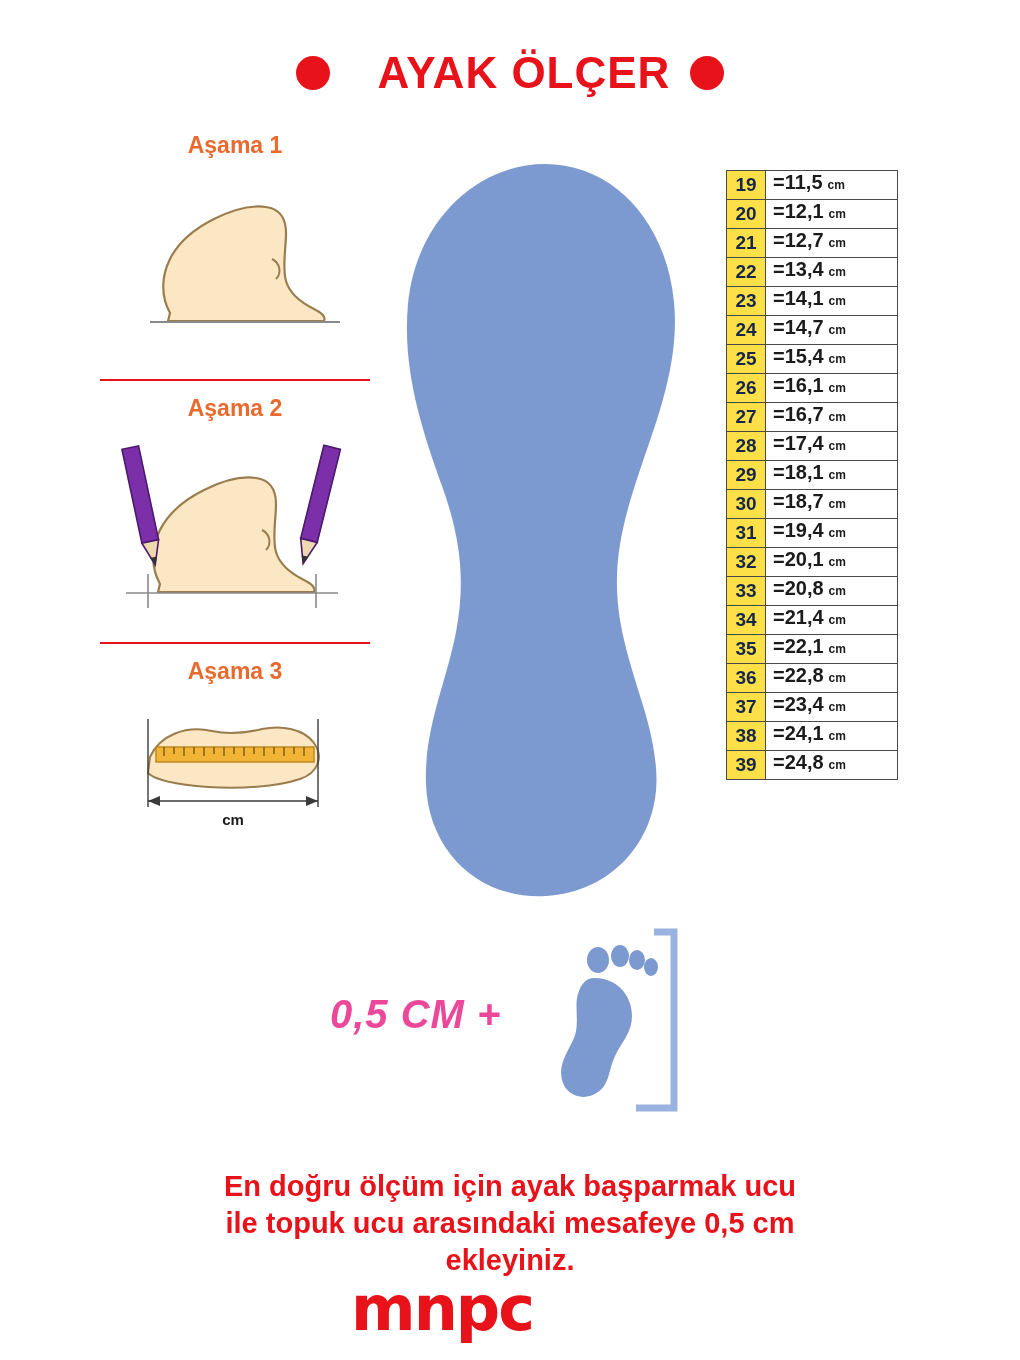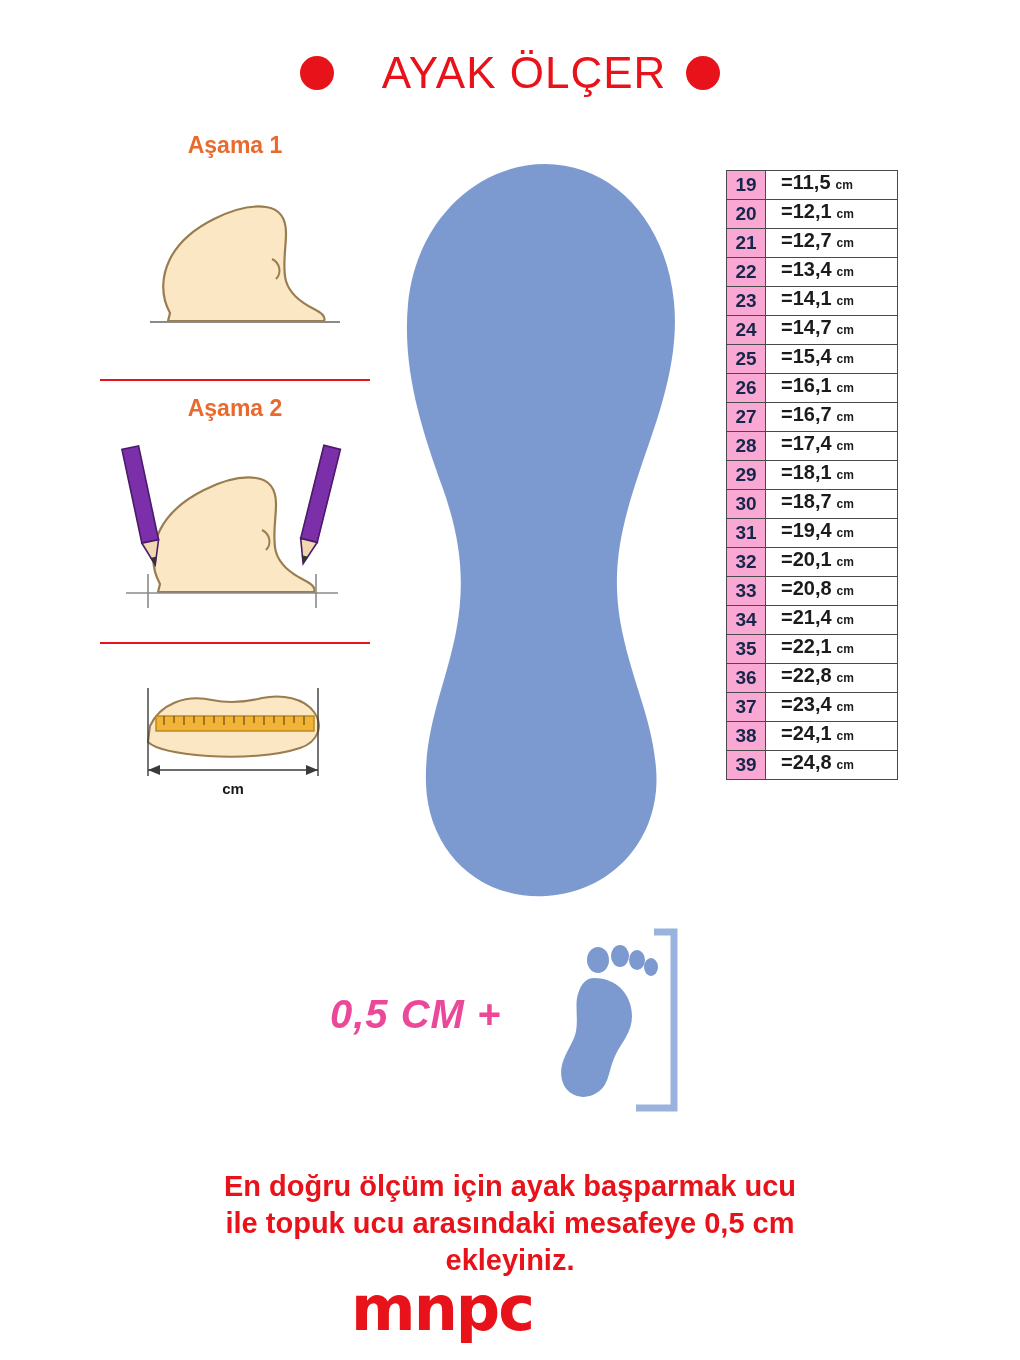--- a/index.html
+++ b/index.html
@@ -28,21 +28,21 @@
   }
   .dot {
     width: 34px;
     height: 34px;
     border-radius: 50%;
     background: #e8131a;
     flex: none;
   }
   .title-text {
     font-size: 44px;
-    font-weight: normal;
+    font-weight: bold;
     color: #e8131a;
     letter-spacing: 1px;
     white-space: nowrap;
     margin-left: 28px;
   }
 
   
   .stages {
     position: absolute;
     left: 90px;
@@ -79,35 +79,35 @@
     display: flex;
     align-items: stretch;
     border: 1px solid #4a4a4a;
     border-bottom: none;
     height: 28px;
     background: #ffffff;
   }
   .size-row:last-child { border-bottom: 1px solid #4a4a4a; }
   .size-num {
     width: 38px;
-    background: #f9a8d4;
+    background: #fde047;
     color: #16264a;
     font-weight: bold;
     font-size: 19px;
     display: flex;
     align-items: center;
     justify-content: center;
     border-right: 1px solid #4a4a4a;
     flex: none;
   }
   .size-val {
     flex: 1;
     display: flex;
     align-items: baseline;
-    padding-left: 15px;
+    padding-left: 7px;
     color: #1b1b1b;
     font-weight: bold;
     font-size: 20px;
   }
   .size-unit {
     font-size: 12px;
     font-weight: bold;
     margin-left: 5px;
     color: #1b1b1b;
   }
@@ -211,20 +211,21 @@
         <polygon points="229,132 236,132 232.5,140" fill="#333"></polygon>
       </g>
 
       <line x1="36" y1="167" x2="248" y2="167" stroke="#8a8a8a" stroke-width="1.6"></line>
       <line x1="58" y1="148" x2="58" y2="182" stroke="#8a8a8a" stroke-width="1.6"></line>
       <line x1="226" y1="148" x2="226" y2="182" stroke="#8a8a8a" stroke-width="1.6"></line>
     </svg>
   </div>
   <div class="divider"></div>
 
+  <div class="stage-label">Aşama 3</div>
   <div class="stage-art small">
     <svg width="290" height="150" viewBox="0 0 290 150">
 
       <path d="M60 68 C70 46 96 36 122 42 C140 46 156 44 172 40 C192 36 214 40 224 54
                C234 68 228 84 210 90 C186 98 150 100 118 98 C92 96 66 92 58 84 Z" fill="#fbe7c4" stroke="#9a7d4e" stroke-width="2"></path>
 
       <rect x="66" y="58" width="158" height="15" fill="#f2b437" stroke="#b8841a" stroke-width="1.4"></rect>
       <g stroke="#6b4a10" stroke-width="1.2">
         <line x1="74" y1="58" x2="74" y2="67"></line>
           <line x1="84" y1="58" x2="84" y2="65"></line>

